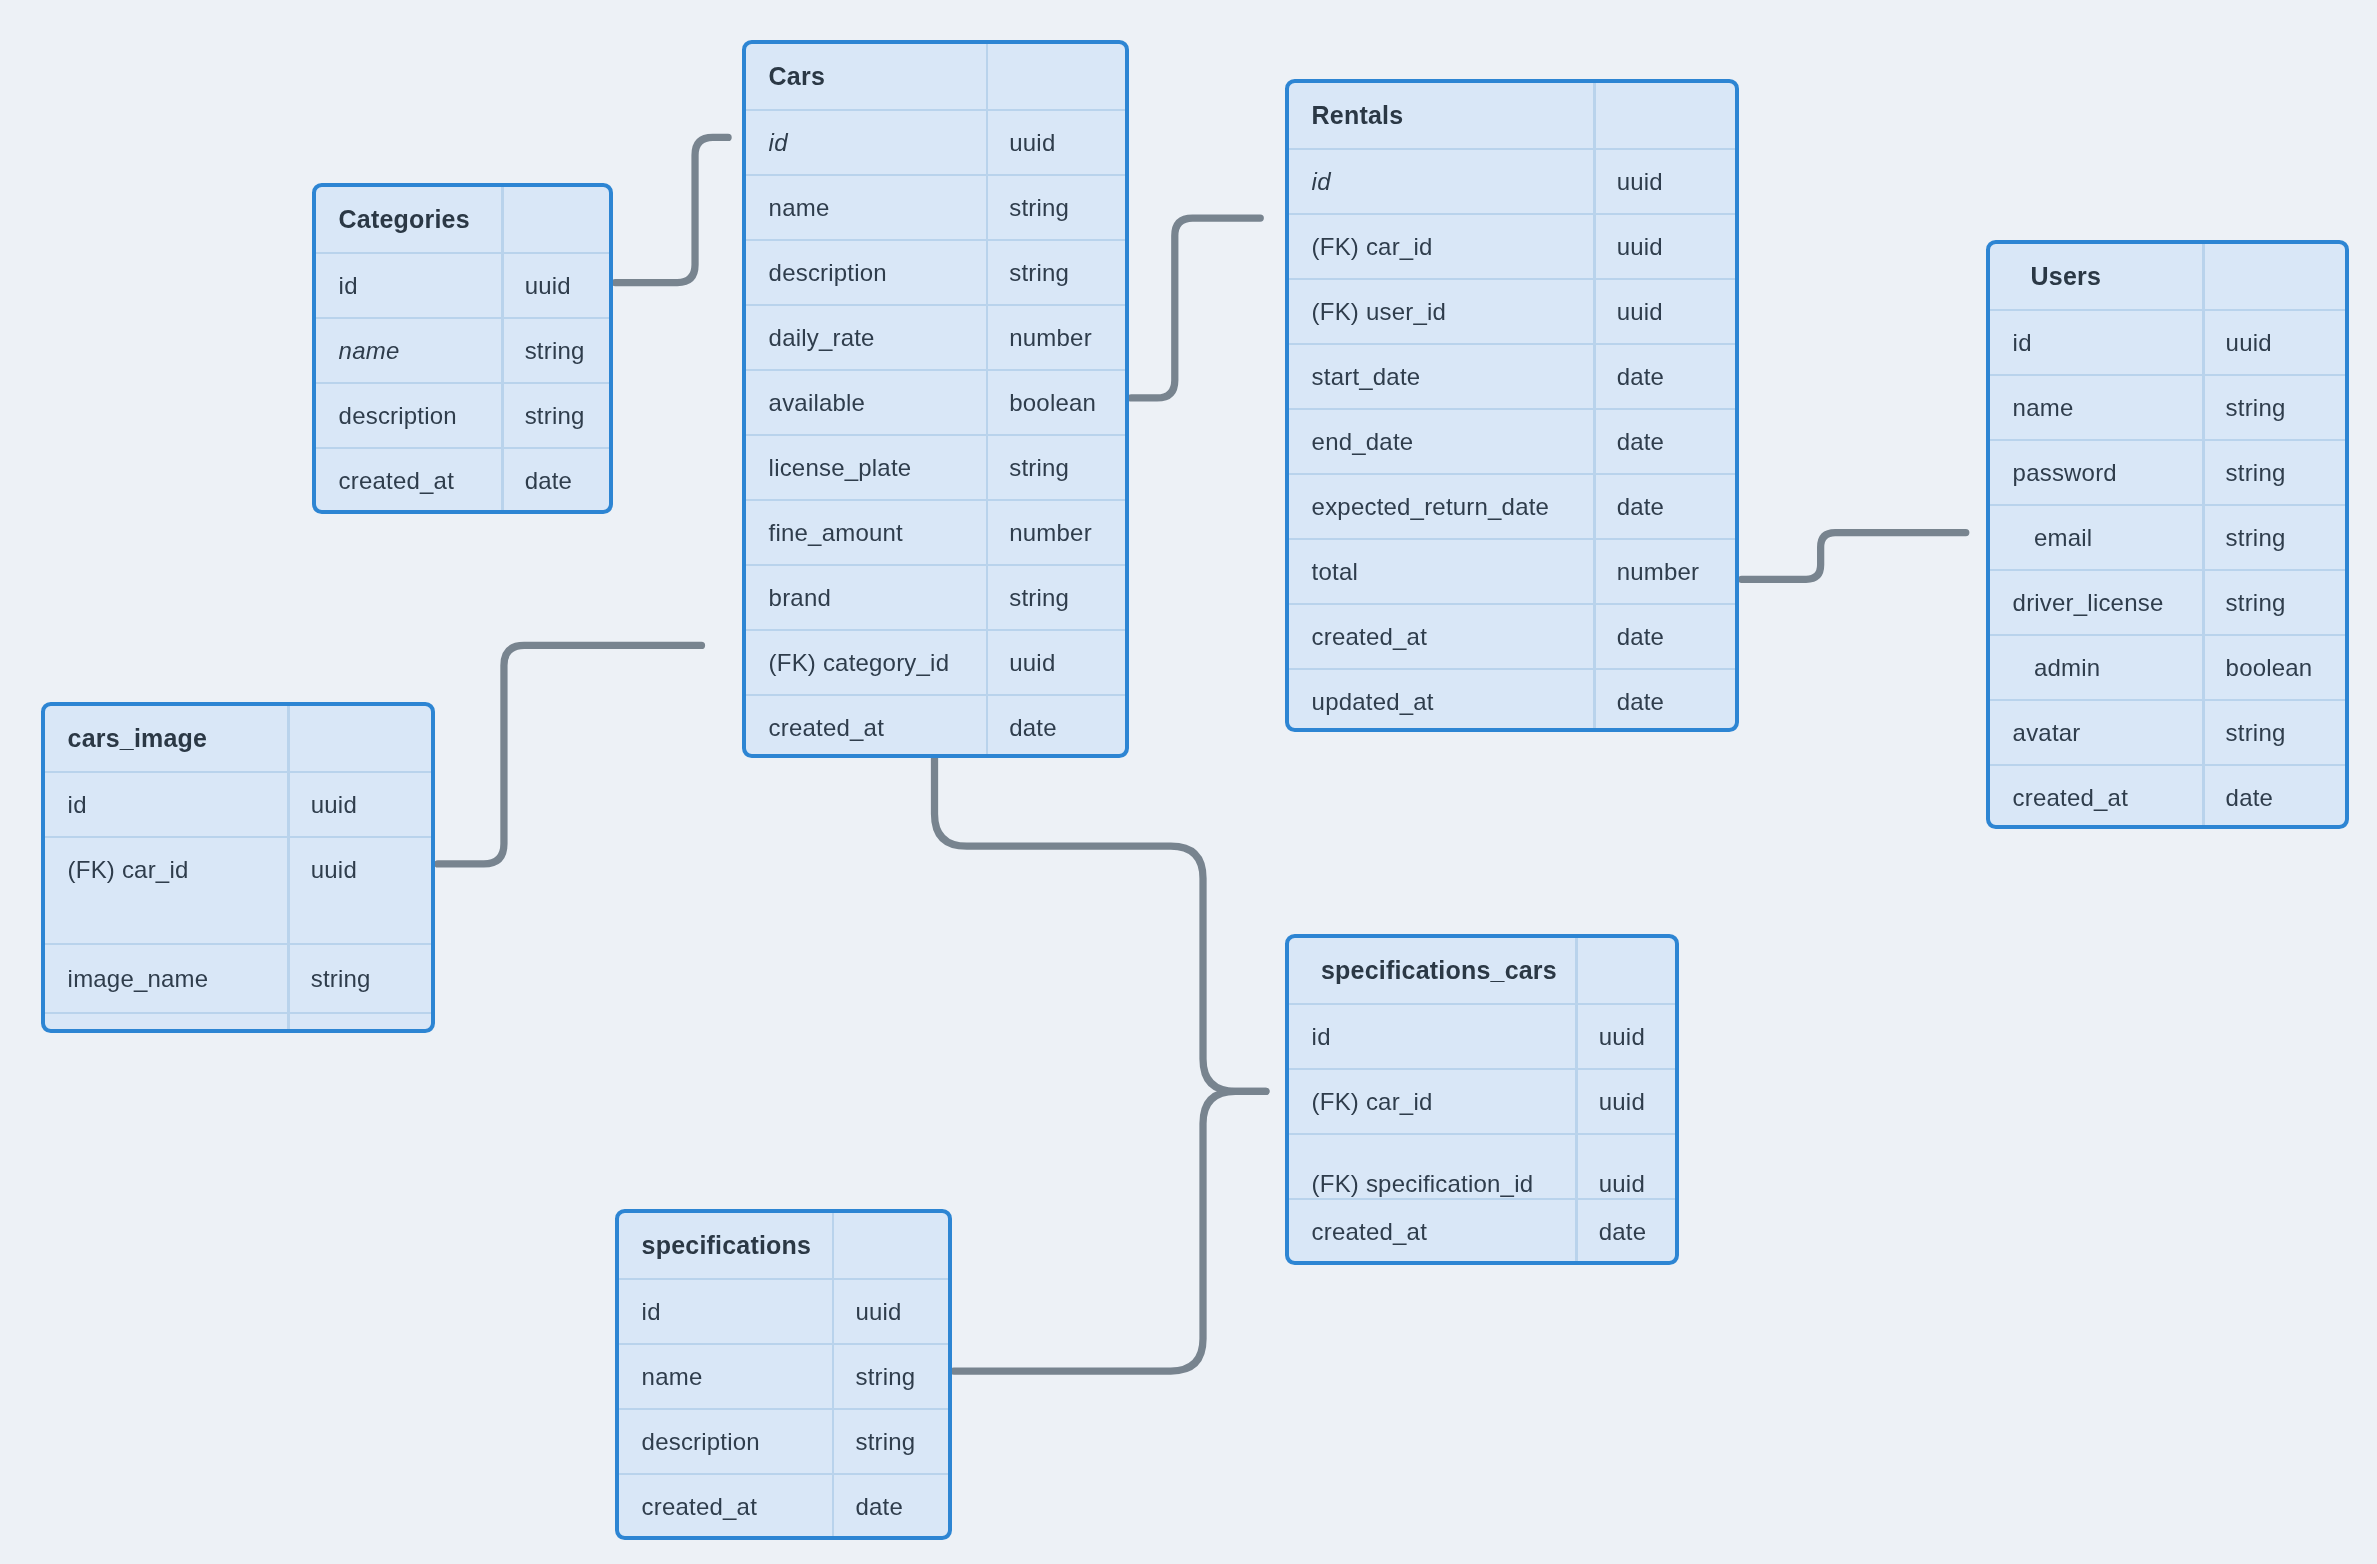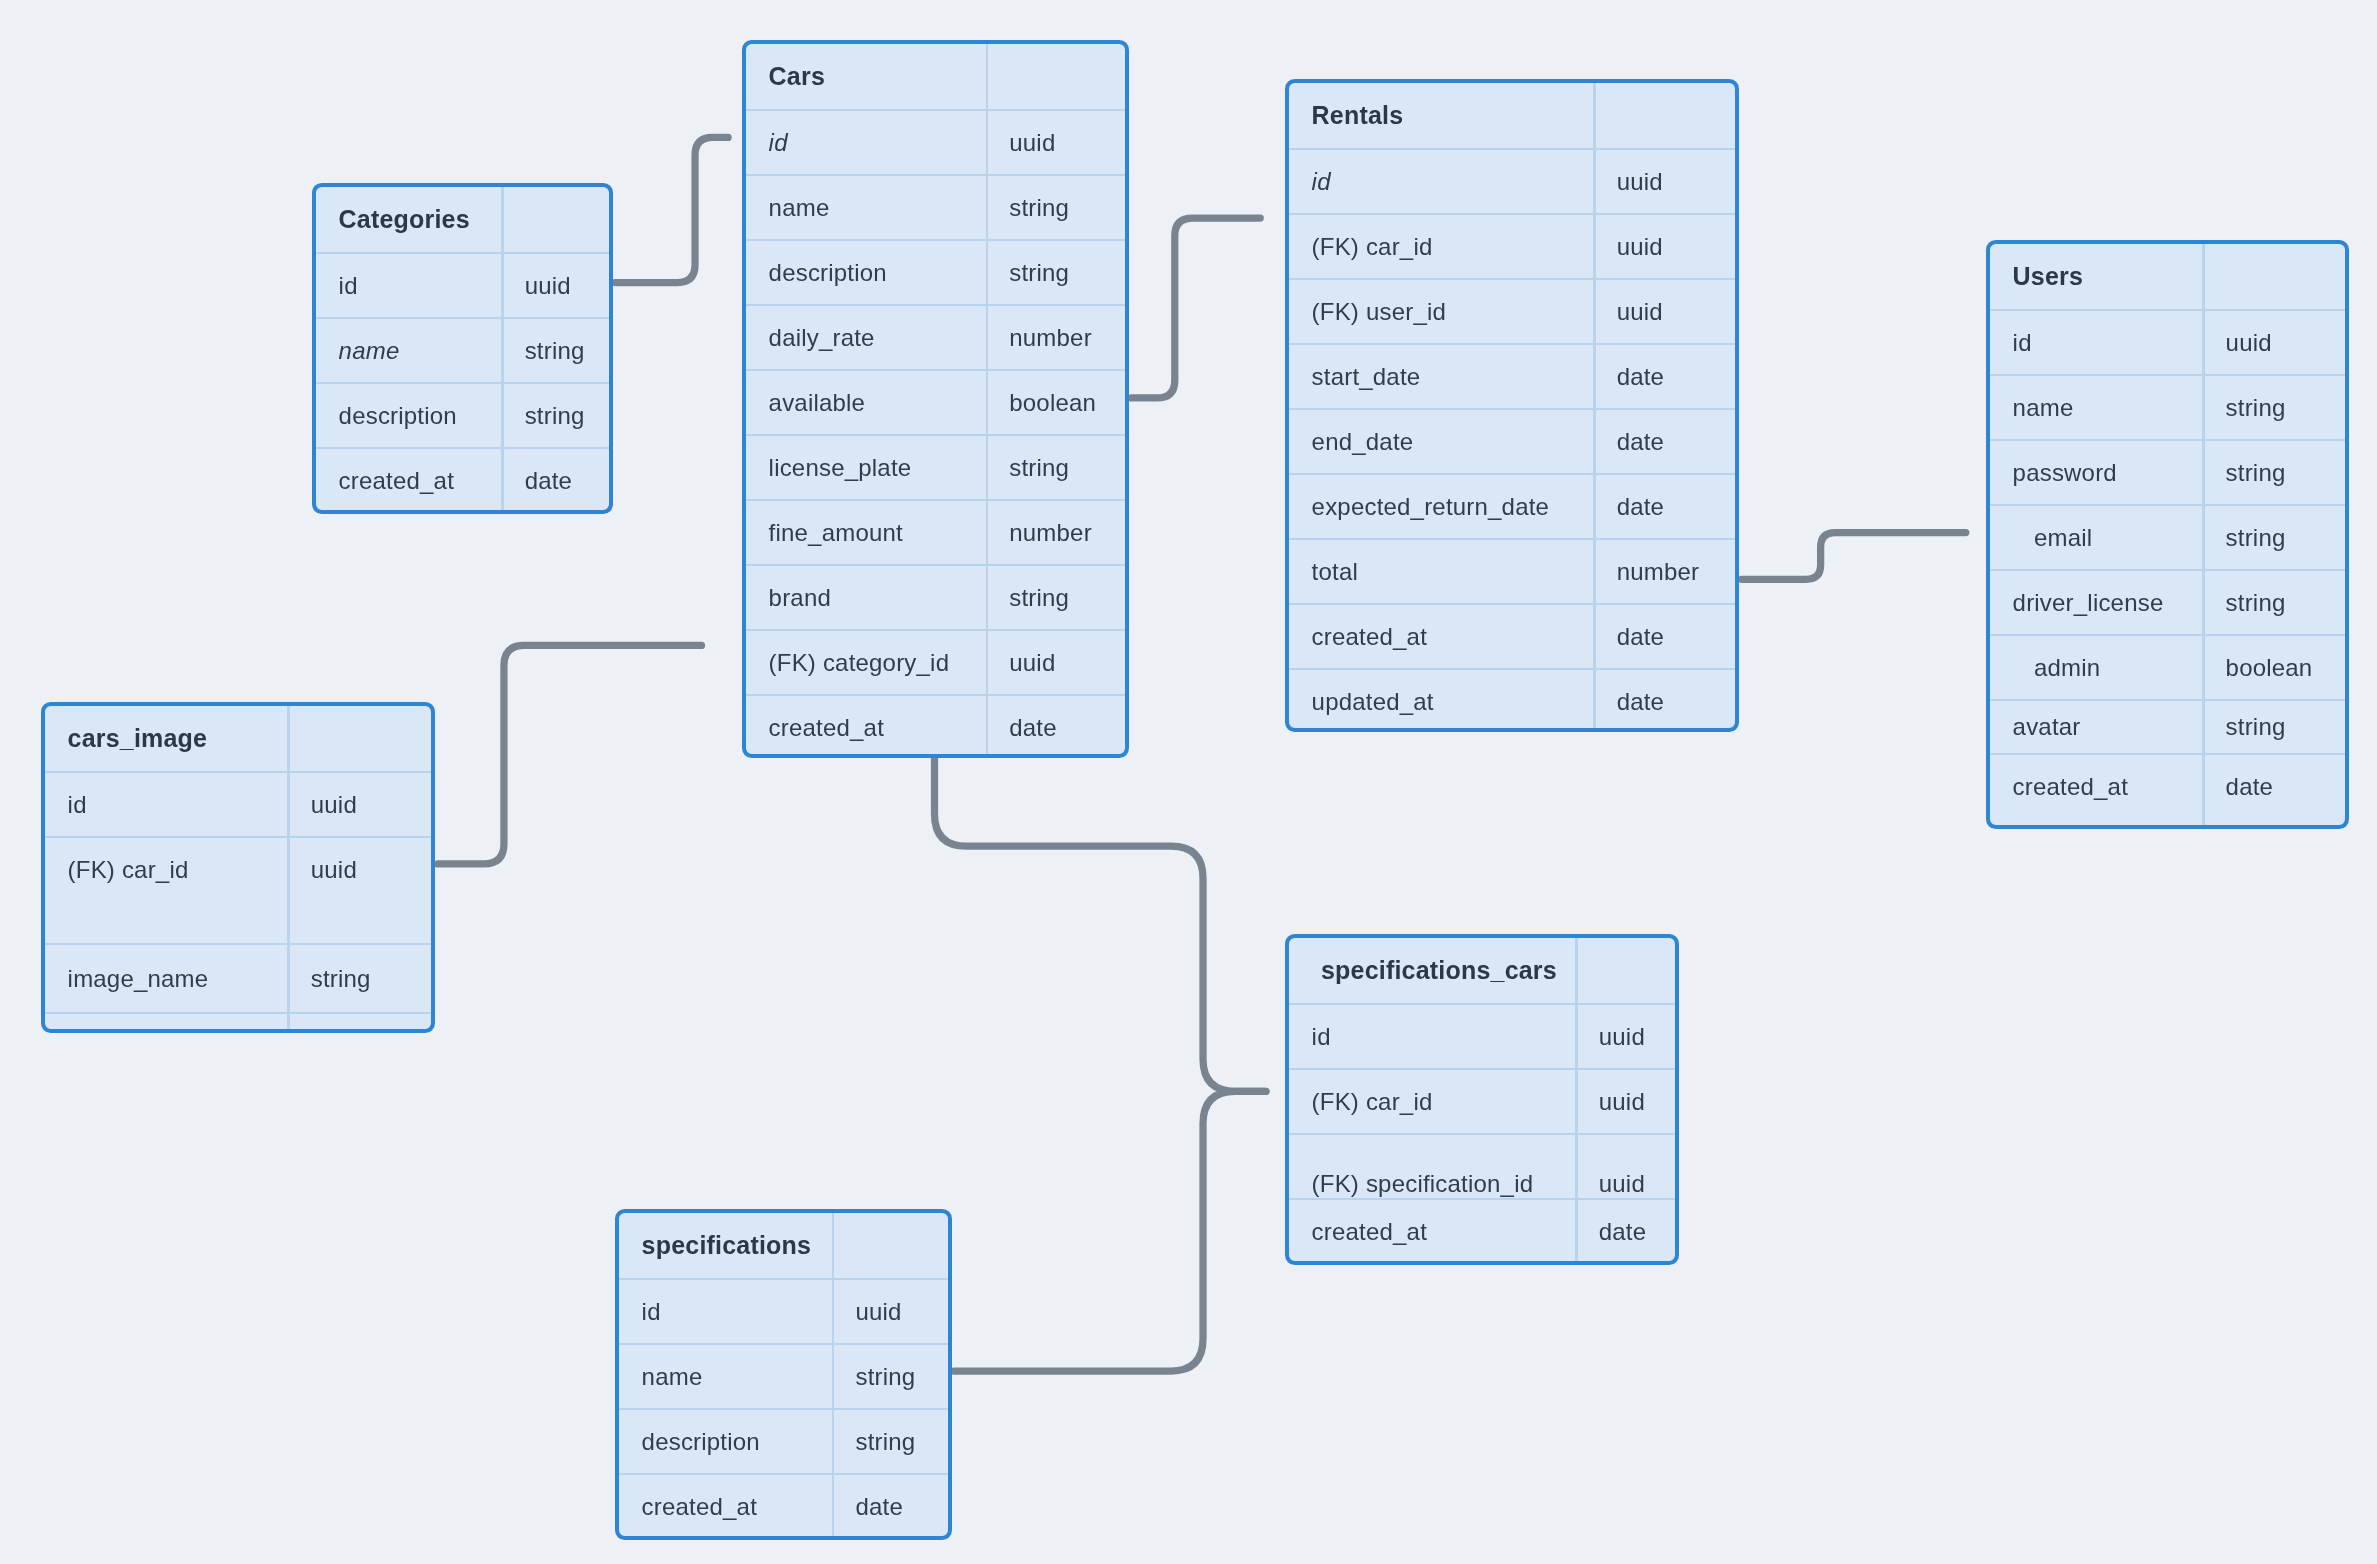--- a/index.html
+++ b/index.html
@@ -182,21 +182,21 @@
         <div class="cell type">date</div>
       </div>
       <div class="row" style="height: 65px;">
         <div class="cell name" style="width: 68.4%;">updated_at</div>
         <div class="cell type">date</div>
       </div>
       <div class="col-divider" style="left: 68.4%;"></div>
     </div>
     <div class="db-table" style="left: 1986px; top: 240px; width: 363px; height: 589px;">
       <div class="row" style="height: 65px;">
-        <div class="cell name title" style="width: 60%;">Users</div>
+        <div class="cell name title" style="width: 60%; margin-left: 18px;">Users</div>
         <div class="cell type"></div>
       </div>
       <div class="row" style="height: 65px;">
         <div class="cell name" style="width: 60%;">id</div>
         <div class="cell type">uuid</div>
       </div>
       <div class="row" style="height: 65px;">
         <div class="cell name" style="width: 60%;">name</div>
         <div class="cell type">string</div>
       </div>
@@ -209,21 +209,21 @@
         <div class="cell type">string</div>
       </div>
       <div class="row" style="height: 65px;">
         <div class="cell name" style="width: 60%;">driver_license</div>
         <div class="cell type">string</div>
       </div>
       <div class="row" style="height: 65px;">
         <div class="cell name" style="width: 60%; padding-left: 44px;">admin</div>
         <div class="cell type">boolean</div>
       </div>
-      <div class="row" style="height: 54px;">
+      <div class="row" style="height: 65px;">
         <div class="cell name" style="width: 60%;">avatar</div>
         <div class="cell type">string</div>
       </div>
       <div class="row" style="height: 65px;">
         <div class="cell name" style="width: 60%;">created_at</div>
         <div class="cell type">date</div>
       </div>
       <div class="col-divider" style="left: 60%;"></div>
     </div>
     <div class="db-table" style="left: 41px; top: 702px; width: 394px; height: 331px;">

